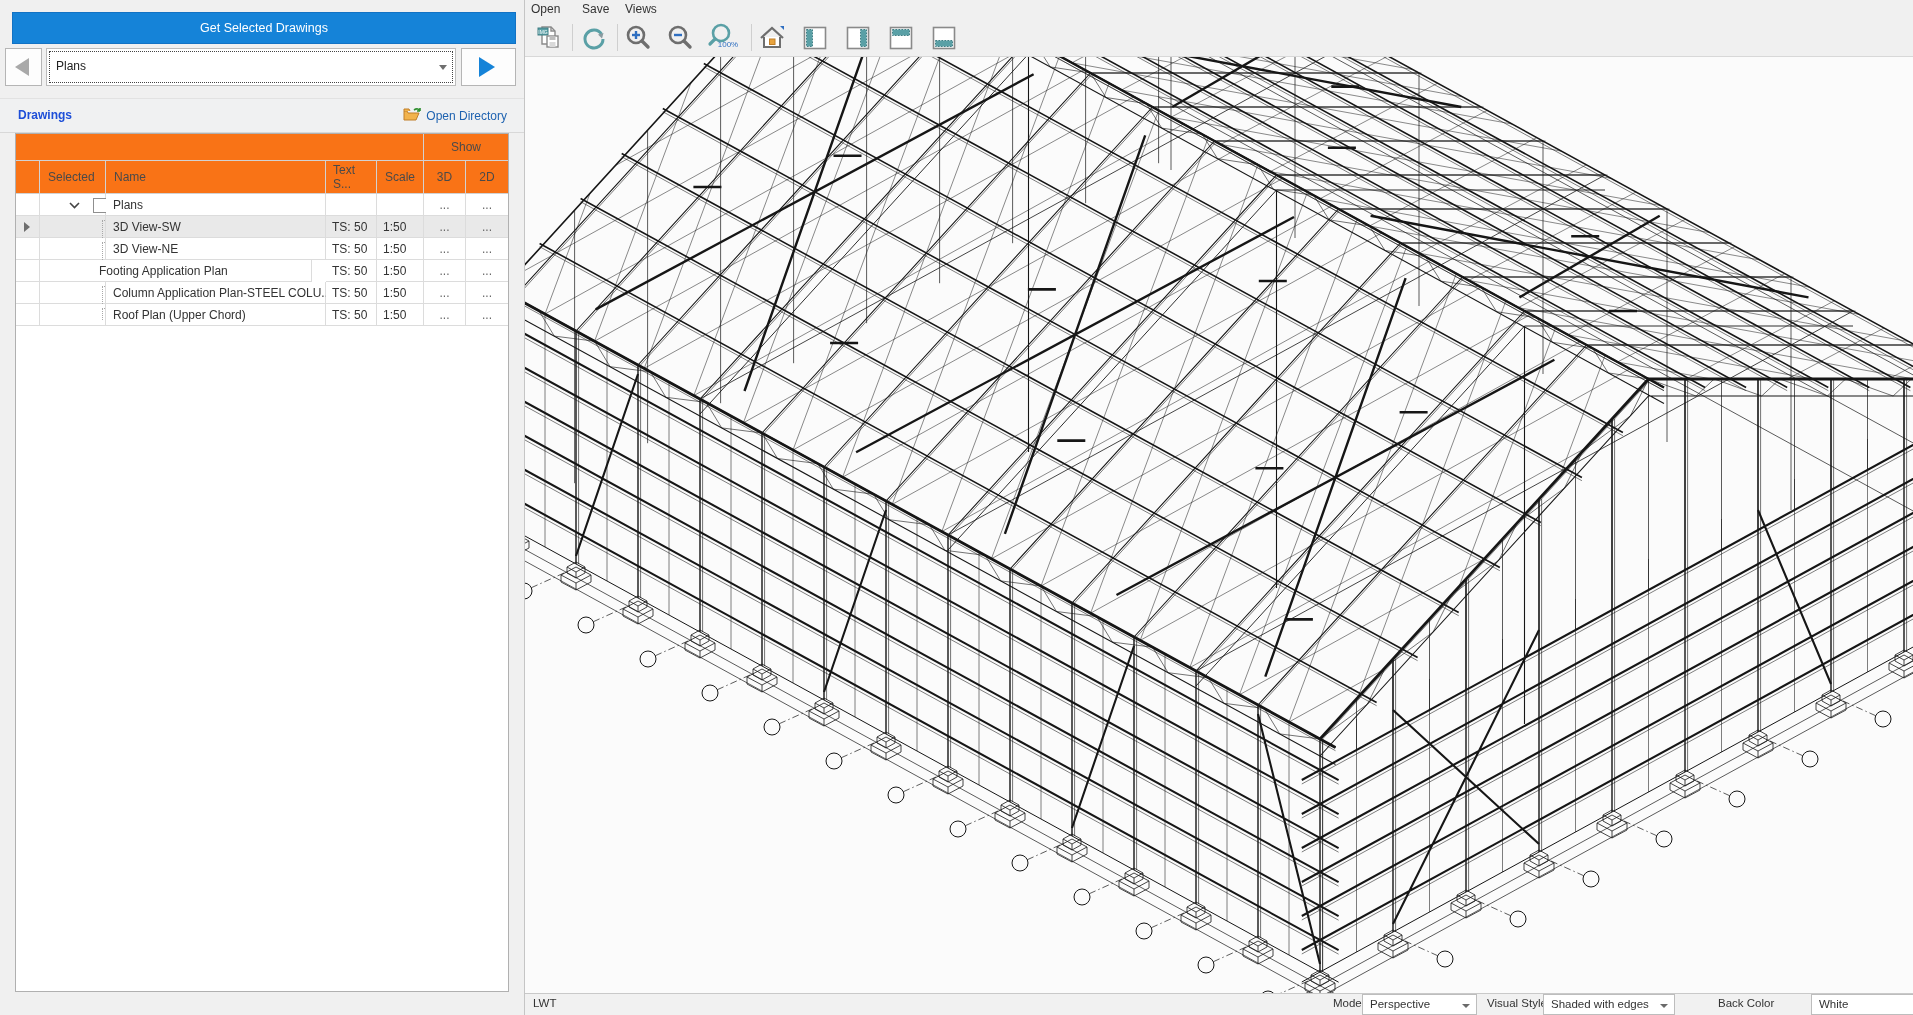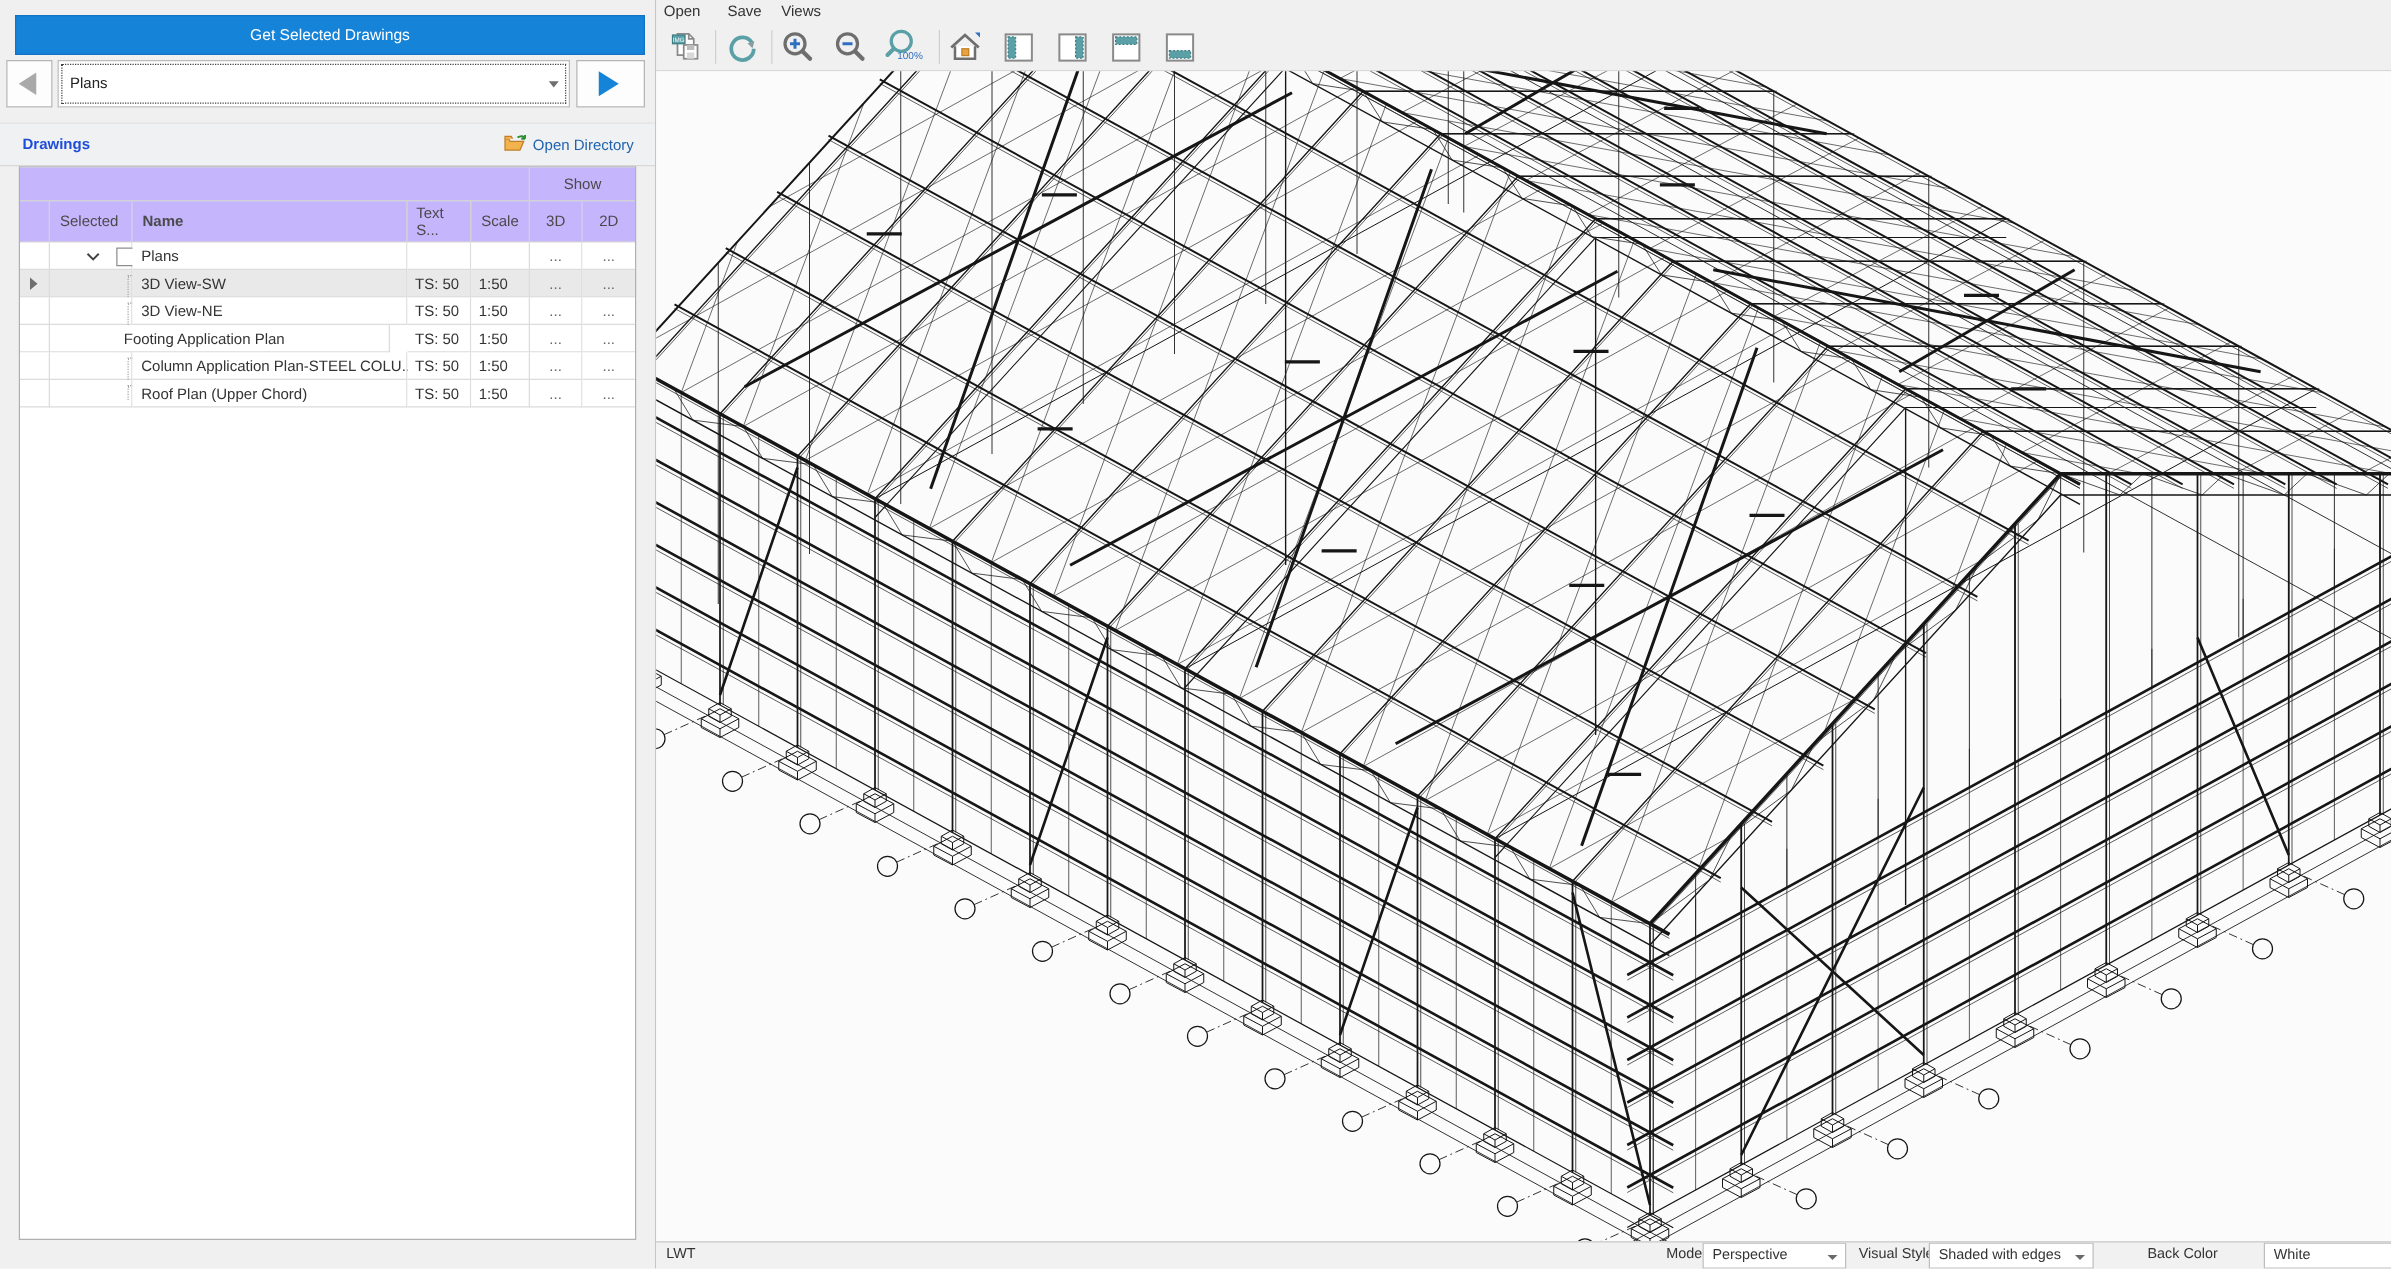--- a/index.html
+++ b/index.html
@@ -17,21 +17,21 @@
   .combo-caret{position:absolute;right:8px;top:16px;width:0;height:0;border-left:4px solid transparent;border-right:4px solid transparent;border-top:5px solid #6f6f6f;}
   .go-btn{position:absolute;left:461px;top:48px;width:55px;height:38px;background:#fdfdfd;border:1px solid #b5b5b5;box-sizing:border-box;}
   .tri-right{position:absolute;left:17px;top:8px;width:0;height:0;border-top:10px solid transparent;border-bottom:10px solid transparent;border-left:16px solid #1583d8;}
   .drawings-bar{position:absolute;left:0;top:98px;width:524px;height:35px;background:#f0f1f2;border-top:1px solid #e2e2e2;border-bottom:1px solid #d8d8d8;box-sizing:border-box;}
   .drawings-bar .title{position:absolute;left:18px;top:9px;font-weight:bold;color:#1d4ed8;}
   .open-dir{position:absolute;right:17px;top:8px;color:#1e62b0;cursor:pointer;}
   .open-dir svg{vertical-align:-2px;margin-right:4px;}
   
   .grid{position:absolute;left:15px;top:133px;width:492px;height:857px;background:#fff;border:1px solid #b0b0b0;box-sizing:content-box;}
   .g-cell{position:absolute;box-sizing:border-box;border-right:1px solid #d2d2d2;border-bottom:1px solid #d2d2d2;}
-  .g-head{background:#c4b5fd;color:#4a4a4a;}
+  .g-head{background:#f97316;color:#4a4a4a;}
   .g-head span{position:absolute;top:50%;transform:translateY(-50%);}
   .row{position:absolute;left:0;width:492px;height:22px;}
   .row.sel .rc{background:#e9e9e9;}
   .rc{position:absolute;top:0;height:22px;box-sizing:border-box;border-right:1px solid #dcdcdc;border-bottom:1px solid #dcdcdc;background:#fff;}
   .rc span{position:absolute;top:4px;white-space:nowrap;overflow:hidden;}
   .cb{position:absolute;width:13px;height:13px;top:4px;background:#fff;border:1px solid #8f8f8f;font-size:11px;line-height:12px;text-align:center;color:#9a9a9a;}
   .cb.on::after{content:"✓";}
   .chev{position:absolute;left:29px;top:8px;}
   .row-ind{position:absolute;left:8px;top:6px;width:0;height:0;border-top:5px solid transparent;border-bottom:5px solid transparent;border-left:6px solid #6e6e6e;display:none;}
   .row.sel .row-ind{display:block;}
@@ -88,21 +88,21 @@
 
       <div class="g-cell g-head" style="left:0;top:0;width:408px;height:27px;"></div>
       <div class="g-cell g-head" style="left:408px;top:0;width:84px;height:27px;border-right:none;">
         <span style="left:50%;transform:translate(-50%,-50%);">Show</span>
       </div>
 
       <div class="g-cell g-head" style="left:0;top:27px;width:24px;height:33px;"></div>
       <div class="g-cell g-head" style="left:24px;top:27px;width:66px;height:33px;text-decoration:underline;">
           <span style="left:8px;">Selected</span>
         </div>
-      <div class="g-cell g-head" style="left:90px;top:27px;width:220px;height:33px;font-weight:bold;">
+      <div class="g-cell g-head" style="left:90px;top:27px;width:220px;height:33px;">
           <span style="left:8px;">Name</span>
         </div>
       <div class="g-cell g-head" style="left:310px;top:27px;width:51px;height:33px;">
           <span style="left:7px;">Text S...</span>
         </div>
       <div class="g-cell g-head" style="left:361px;top:27px;width:47px;height:33px;">
           <span style="left:50%;transform:translate(-50%,-50%);">Scale</span>
         </div>
       <div class="g-cell g-head" style="left:408px;top:27px;width:42px;height:33px;">
           <span style="left:50%;transform:translate(-50%,-50%);">3D</span>

